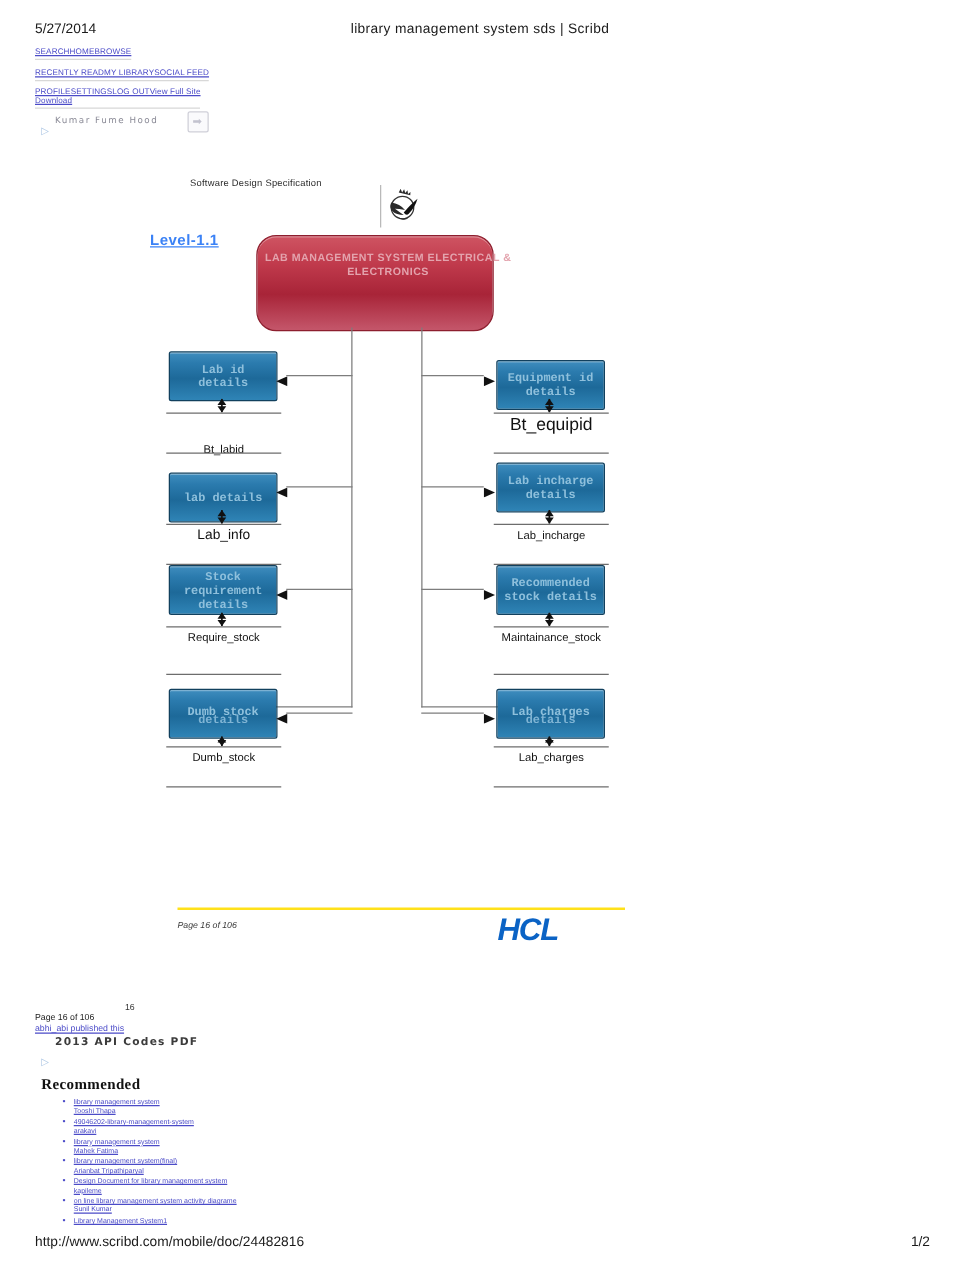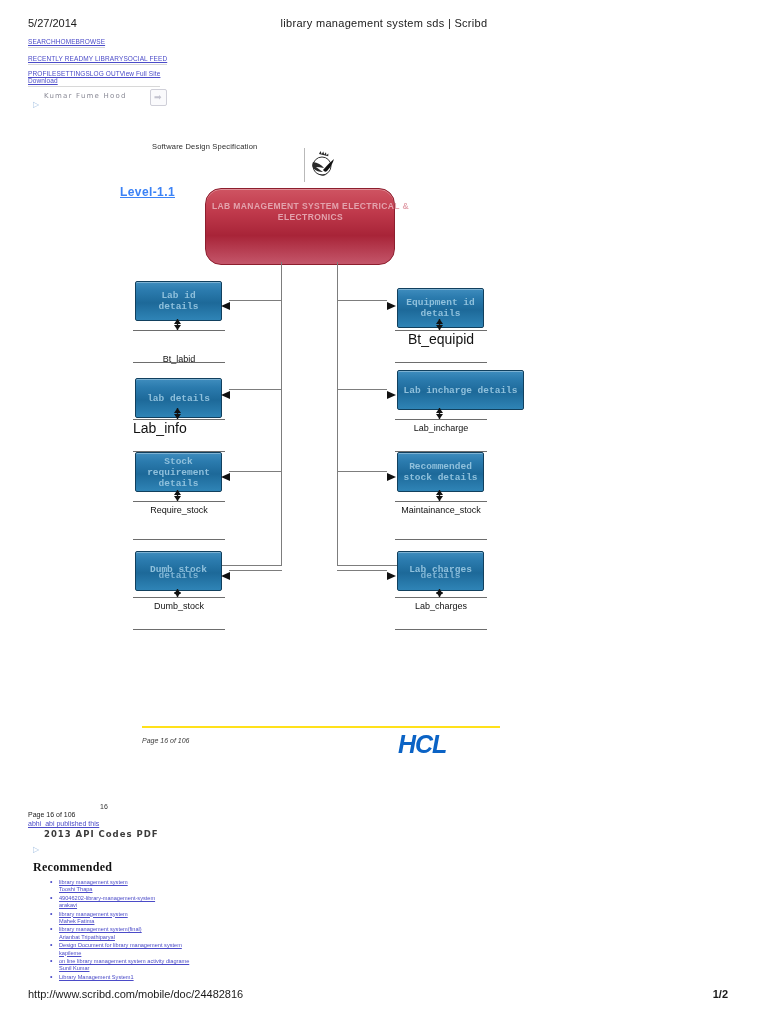--- a/index.html
+++ b/index.html
@@ -4,21 +4,21 @@
 <style>
   html,body{margin:0;padding:0;background:#ffffff;}
   body{width:768px;height:1024px;position:relative;overflow:hidden;
        font-family:"Liberation Sans",sans-serif;color:#000;}
   .abs{position:absolute;}
 
   
   #print-date{left:28px;top:17px;font-size:11px;color:#1a1a1a;}
   #print-title{left:0;top:17px;width:768px;text-align:center;font-size:11px;color:#1a1a1a;letter-spacing:.3px;}
   #print-url{left:28px;top:988px;font-size:11px;color:#1a1a1a;}
-  #print-page{right:40px;top:988px;font-size:11px;color:#1a1a1a;font-weight:bold;}
+  #print-page{right:24px;top:988px;font-size:11px;color:#1a1a1a;}
 
   
   .navrow{left:28px;font-size:6.5px;color:#4b4bc8;letter-spacing:.1px;
           border-bottom:1px solid #d8d8d8;padding-bottom:2px;width:auto;white-space:nowrap;}
   .navrow span{text-decoration:underline;}
   #nav-row-1{top:38px;}
   #nav-row-2{top:55px;}
   #nav-row-3{top:70px;}
   #nav-row-3 .sub{display:block;}
 
@@ -212,21 +212,21 @@
     </svg></div>
 <div class="abs hline" style="left: 229px; top: 389px; width: 53px;"></div>
 <div class="abs dbl" style="left: 173px; top: 408px;">
     <svg width="9" height="11" viewBox="0 0 9 11">
       <line x1="4.5" y1="0" x2="4.5" y2="11" stroke="#1a1a1a" stroke-width="1.4"></line>
       <polygon points="4.5,0 1,5 8,5" fill="#111"></polygon>
       <polygon points="4.5,11 1,6 8,6" fill="#111"></polygon>
     </svg>
   </div>
 <div class="abs" style="background: rgb(109, 109, 109); height: 1px; left: 133px; top: 419px; width: 92px;"></div>
-<div class="abs" style="left: 133px; top: 423px; width: 92px; font-size: 14px; line-height: 11px; color: rgb(17, 17, 17); text-align: left; word-break: break-all;">Lab_info</div>
+<div class="abs" style="left: 133px; top: 423px; width: 92px; font-size: 11px; line-height: 11px; color: rgb(17, 17, 17); text-align: center; word-break: break-all;">Lab_info</div>
 <div class="abs" style="background: rgb(109, 109, 109); height: 1px; left: 133px; top: 451px; width: 92px;"></div>
 <div class="abs ebox" style="left: 135px; top: 452px; width: 85px;">
     <div class="lbl">Stock requirement details</div>
   </div>
 <div class="abs" style="left: 221px; top: 467px;"><svg width="9" height="8" viewBox="0 0 9 8">
       <polygon points="0,4 9,0 9,8" fill="#111"></polygon>
     </svg></div>
 <div class="abs hline" style="left: 229px; top: 471px; width: 53px;"></div>
 <div class="abs dbl" style="left: 173px; top: 490px;">
     <svg width="9" height="11" viewBox="0 0 9 11">
@@ -266,21 +266,21 @@
 <div class="abs dbl" style="left: 435px; top: 319px;">
     <svg width="9" height="11" viewBox="0 0 9 11">
       <line x1="4.5" y1="0" x2="4.5" y2="11" stroke="#1a1a1a" stroke-width="1.4"></line>
       <polygon points="4.5,0 1,5 8,5" fill="#111"></polygon>
       <polygon points="4.5,11 1,6 8,6" fill="#111"></polygon>
     </svg>
   </div>
 <div class="abs" style="background: rgb(109, 109, 109); height: 1px; left: 395px; top: 330px; width: 92px;"></div>
 <div class="abs" style="left: 395px; top: 334px; width: 92px; font-size: 14px; line-height: 11px; color: rgb(17, 17, 17); text-align: center; word-break: break-all;">Bt_equipid</div>
 <div class="abs" style="background: rgb(109, 109, 109); height: 1px; left: 395px; top: 362px; width: 92px;"></div>
-<div class="abs ebox" style="left: 397px; top: 370px; width: 85px; padding-left: 40px;">
+<div class="abs ebox" style="left: 397px; top: 370px; width: 85px;">
     <div class="lbl">Lab incharge details</div>
   </div>
 <div class="abs" style="left: 387px; top: 385px;"><svg width="9" height="8" viewBox="0 0 9 8">
       <polygon points="9,4 0,0 0,8" fill="#111"></polygon>
     </svg></div>
 <div class="abs hline" style="left: 337px; top: 389px; width: 50px;"></div>
 <div class="abs dbl" style="left: 435px; top: 408px;">
     <svg width="9" height="11" viewBox="0 0 9 11">
       <line x1="4.5" y1="0" x2="4.5" y2="11" stroke="#1a1a1a" stroke-width="1.4"></line>
       <polygon points="4.5,0 1,5 8,5" fill="#111"></polygon>

